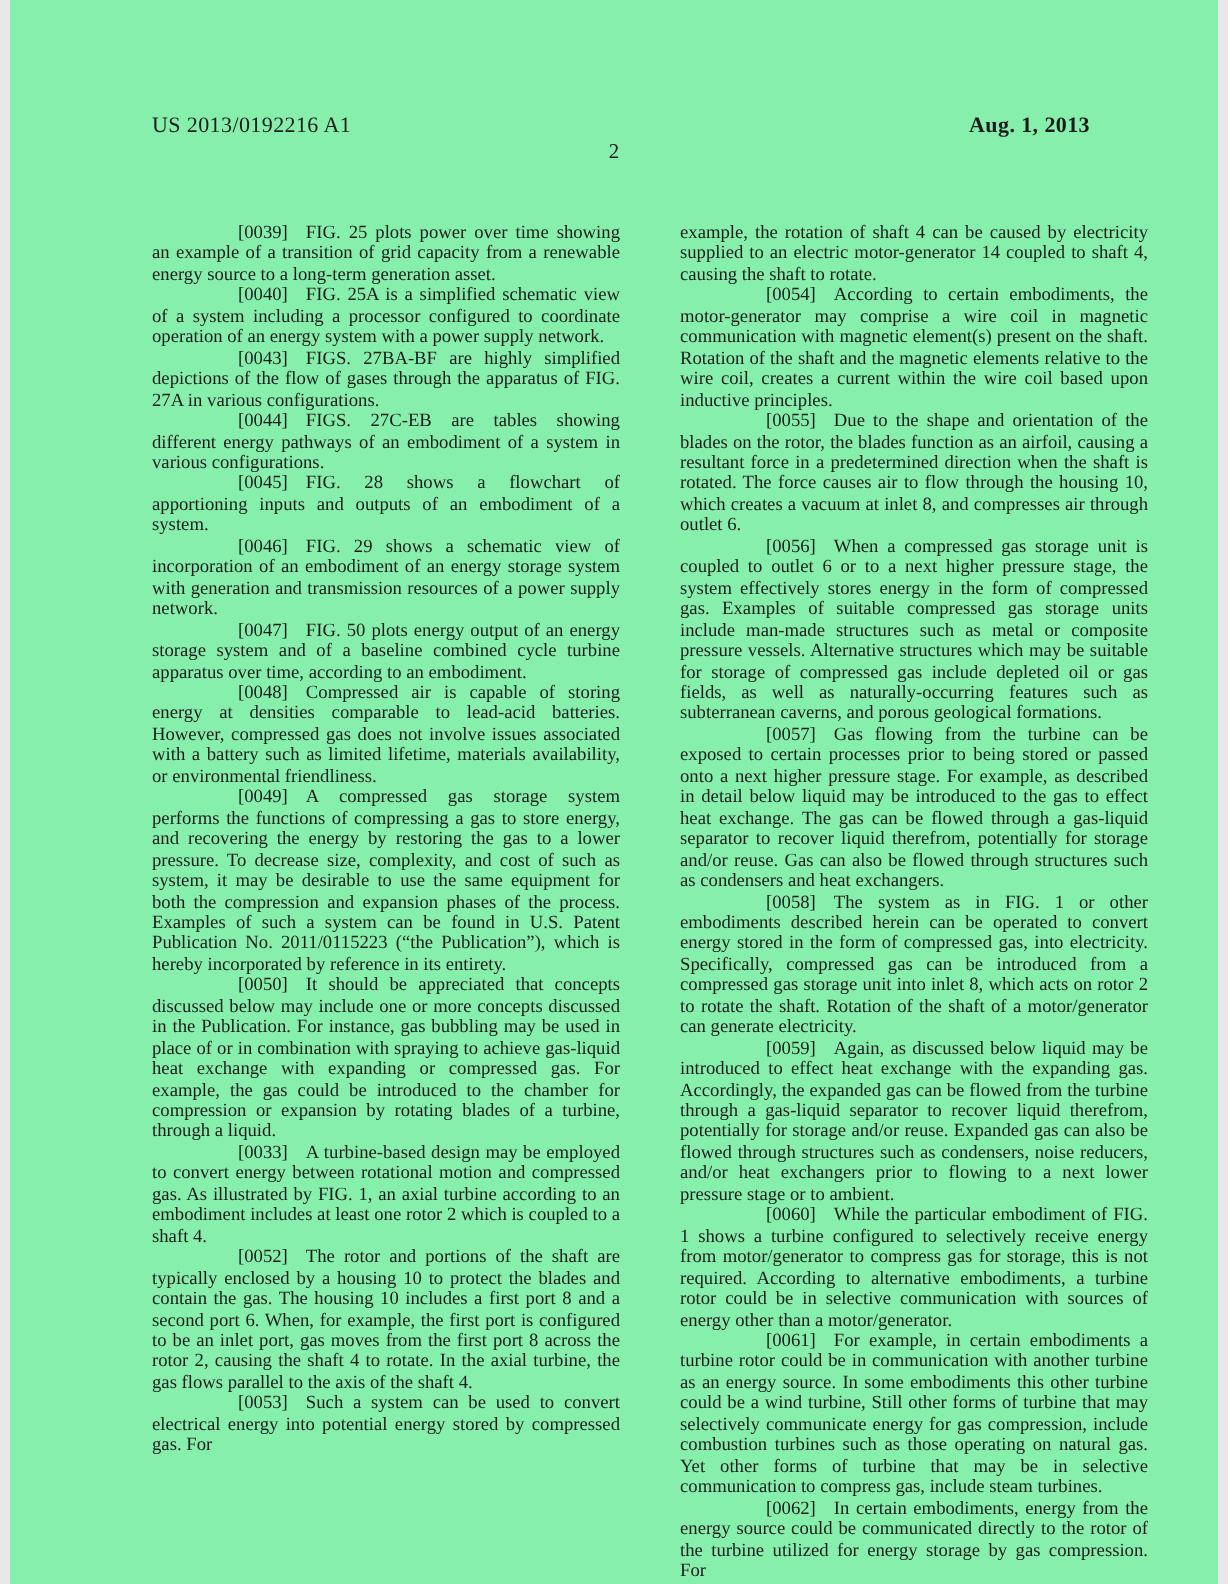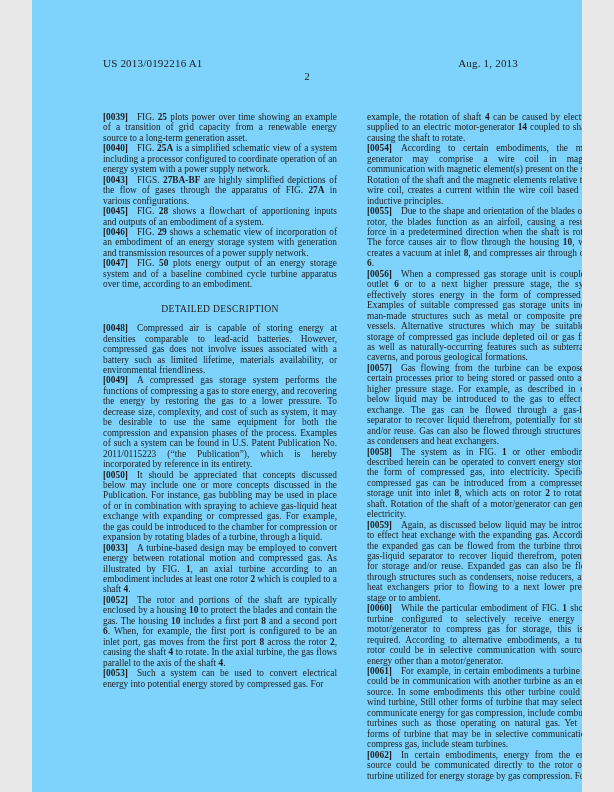--- a/index.html
+++ b/index.html
@@ -2,40 +2,40 @@
 <html><head>
 <meta charset="utf-8">
 <style>
   html, body {
     margin: 0;
     padding: 0;
     background: #e8e8e8;
   }
   .page {
     position: relative;
-    width: 550px;
+    width: 604px;
     height: 792px;
     margin: 0 auto;
-    background: #7dd3fc;
+    background: #86efac;
     font-family: "Liberation Serif", serif;
     color: #1c1c1c;
     overflow: hidden;
   }
   .header-row {
     position: absolute;
     top: 57px;
     left: 71px;
     right: 64px;
     display: flex;
     justify-content: space-between;
     font-size: 11px;
     letter-spacing: 0.2px;
   }
   .pub-number { font-weight: normal; }
-  .pub-date { font-weight: normal; }
+  .pub-date { font-weight: bold; }
   .page-number {
     position: absolute;
     top: 71px;
     left: 0;
     width: 100%;
     text-align: center;
     font-size: 10.5px;
   }
   .column {
     position: absolute;
@@ -45,53 +45,54 @@
     line-height: 10.45px;
     text-align: justify;
   }
   .column-left  { left: 71px; }
   .column-right { left: 335px; }
   .para {
     margin: 0;
     padding: 0;
   }
   .para .pnum {
-    font-weight: bold;
+    font-weight: normal;
+    margin-left: 43px;
   }
   .para .pgap {
     display: inline-block;
     width: 9px;
   }
   .section-heading {
     text-align: center;
     font-size: 9.6px;
     margin-top: 14px;
     margin-bottom: 9px;
     letter-spacing: 0.3px;
   }
-  b { font-weight: bold; }
+  b { font-weight: normal; }
 </style>
 </head>
 <body>
 
 <div class="page">
   <div class="header-row">
     <span class="pub-number">US 2013/0192216 A1</span>
     <span class="pub-date">Aug. 1, 2013</span>
   </div>
   <div class="page-number">2</div>
 
   <div class="column column-left">
       <p class="para"><span class="pnum">[0039]</span><span class="pgap"></span>FIG. <b>25</b> plots power over time showing an example of a transition of grid capacity from a renewable energy source to a long-term generation asset.</p>
       <p class="para"><span class="pnum">[0040]</span><span class="pgap"></span>FIG. <b>25A</b> is a simplified schematic view of a system including a processor configured to coordinate operation of an energy system with a power supply network.</p>
       <p class="para"><span class="pnum">[0043]</span><span class="pgap"></span>FIGS. <b>27BA-BF</b> are highly simplified depictions of the flow of gases through the apparatus of FIG. <b>27A</b> in various configurations.</p>
+      <p class="para"><span class="pnum">[0044]</span><span class="pgap"></span>FIGS. <b>27C-EB</b> are tables showing different energy pathways of an embodiment of a system in various configurations.</p>
       <p class="para"><span class="pnum">[0045]</span><span class="pgap"></span>FIG. <b>28</b> shows a flowchart of apportioning inputs and outputs of an embodiment of a system.</p>
       <p class="para"><span class="pnum">[0046]</span><span class="pgap"></span>FIG. <b>29</b> shows a schematic view of incorporation of an embodiment of an energy storage system with generation and transmission resources of a power supply network.</p>
       <p class="para"><span class="pnum">[0047]</span><span class="pgap"></span>FIG. <b>50</b> plots energy output of an energy storage system and of a baseline combined cycle turbine apparatus over time, according to an embodiment.</p>
-      <div class="section-heading">DETAILED DESCRIPTION</div>
       <p class="para"><span class="pnum">[0048]</span><span class="pgap"></span>Compressed air is capable of storing energy at densities comparable to lead-acid batteries. However, compressed gas does not involve issues associated with a battery such as limited lifetime, materials availability, or environmental friendliness.</p>
       <p class="para"><span class="pnum">[0049]</span><span class="pgap"></span>A compressed gas storage system performs the functions of compressing a gas to store energy, and recovering the energy by restoring the gas to a lower pressure. To decrease size, complexity, and cost of such as system, it may be desirable to use the same equipment for both the compression and expansion phases of the process. Examples of such a system can be found in U.S. Patent Publication No. 2011/0115223 (“the Publication”), which is hereby incorporated by reference in its entirety.</p>
       <p class="para"><span class="pnum">[0050]</span><span class="pgap"></span>It should be appreciated that concepts discussed below may include one or more concepts discussed in the Publication. For instance, gas bubbling may be used in place of or in combination with spraying to achieve gas-liquid heat exchange with expanding or compressed gas. For example, the gas could be introduced to the chamber for compression or expansion by rotating blades of a turbine, through a liquid.</p>
       <p class="para"><span class="pnum">[0033]</span><span class="pgap"></span>A turbine-based design may be employed to convert energy between rotational motion and compressed gas. As illustrated by FIG. <b>1</b>, an axial turbine according to an embodiment includes at least one rotor <b>2</b> which is coupled to a shaft <b>4</b>.</p>
       <p class="para"><span class="pnum">[0052]</span><span class="pgap"></span>The rotor and portions of the shaft are typically enclosed by a housing <b>10</b> to protect the blades and contain the gas. The housing <b>10</b> includes a first port <b>8</b> and a second port <b>6</b>. When, for example, the first port is configured to be an inlet port, gas moves from the first port <b>8</b> across the rotor <b>2</b>, causing the shaft <b>4</b> to rotate. In the axial turbine, the gas flows parallel to the axis of the shaft <b>4</b>.</p>
       <p class="para"><span class="pnum">[0053]</span><span class="pgap"></span>Such a system can be used to convert electrical energy into potential energy stored by compressed gas. For</p>
     </div>
 
   <div class="column column-right">
       <p class="para">example, the rotation of shaft <b>4</b> can be caused by electricity supplied to an electric motor-generator <b>14</b> coupled to shaft <b>4</b>, causing the shaft to rotate.</p>

